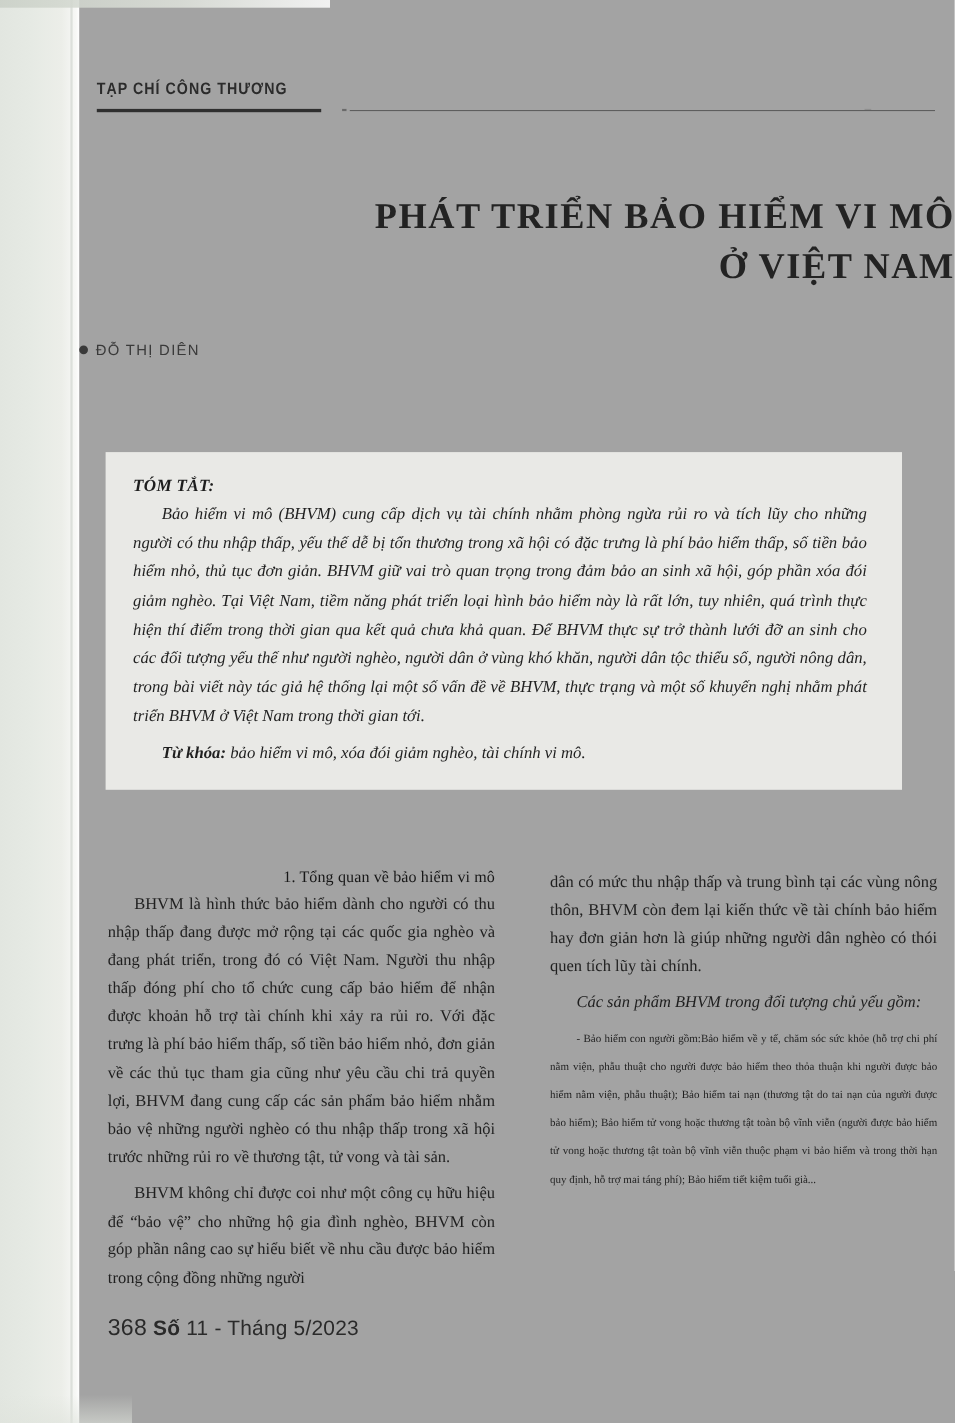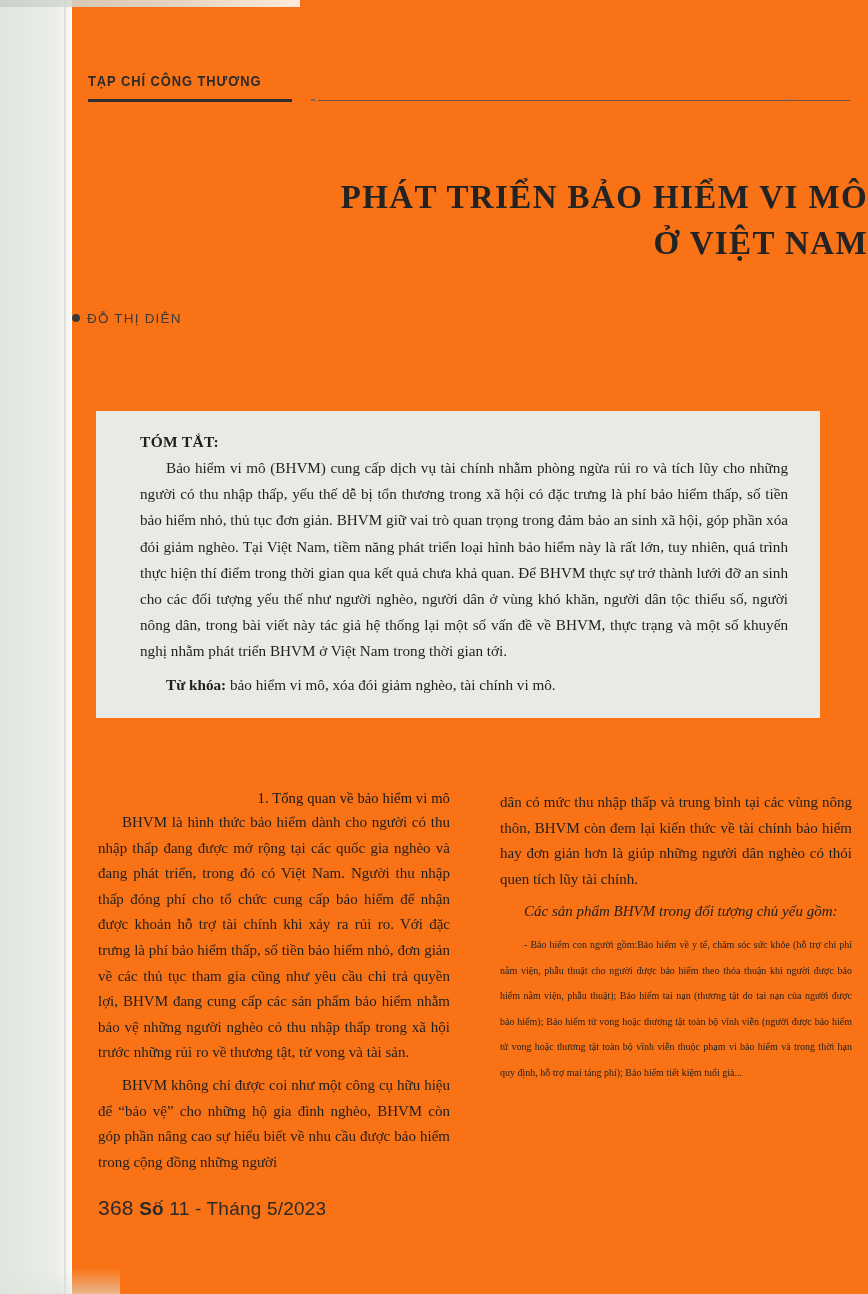--- a/index.html
+++ b/index.html
@@ -10,21 +10,21 @@
   }
   body {
     font-family: "Liberation Serif", "DejaVu Serif", serif;
   }
 
   #page {
     position: relative;
     width: 868px;
     height: 1294px;
     overflow: hidden;
-    background: #f97316;
+    background: #a3a3a3;
   }
 
   
   .scan-gutter {
     position: absolute;
     left: 0;
     top: 0;
     width: 72px;
     height: 1294px;
     background: linear-gradient(to right, #e2e6e0 0%, #e6eae4 40%, #eceee9 78%, #f7f8f6 96%, #ffffff 100%);
@@ -159,21 +159,22 @@
   
   .abstract {
     position: absolute;
     left: 24px;
     top: 411px;
     width: 724px;
     height: 307px;
     background: #e9e9e6;
   }
   .abstract-inner {
-    padding: 22px 32px 0 44px;
+    padding: 22px 32px 0 25px;
+    font-style: italic;
   }
   .abstract-heading {
     font-weight: bold;
     font-size: 15.5px;
     letter-spacing: .3px;
     color: #1e1e1e;
     margin: 0 0 4px 0;
   }
   .abstract-body {
     font-size: 15.2px;

